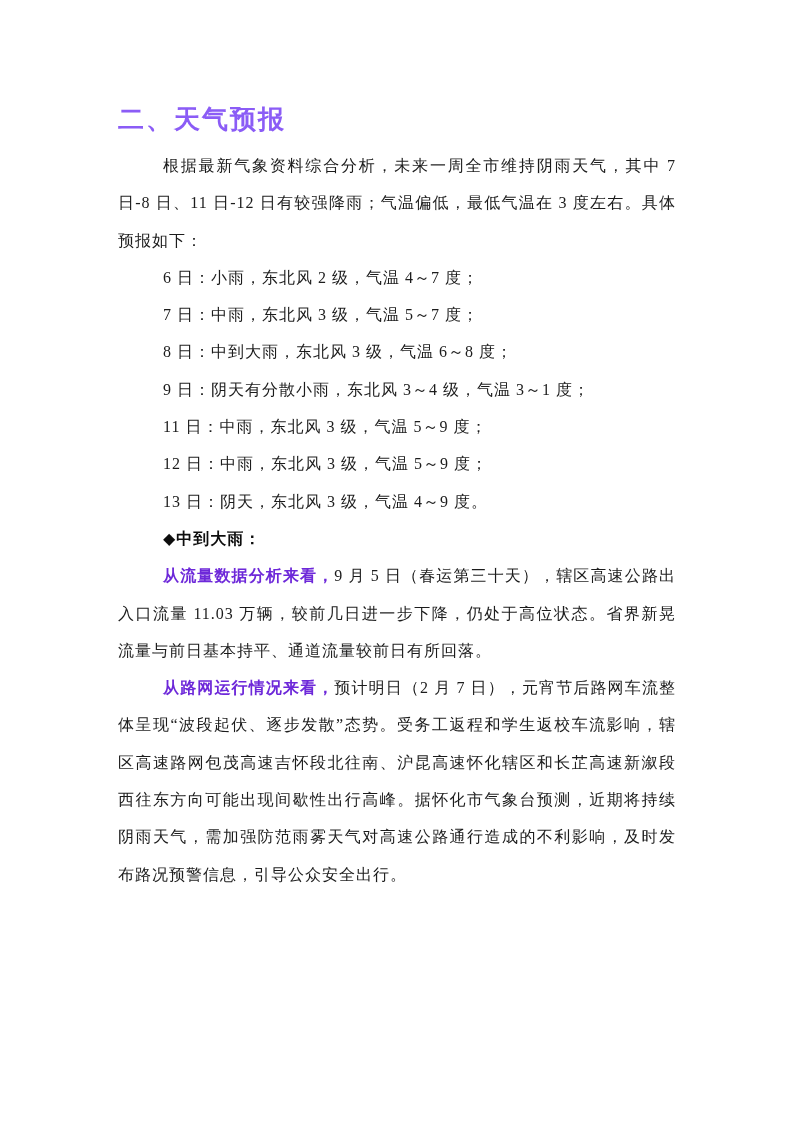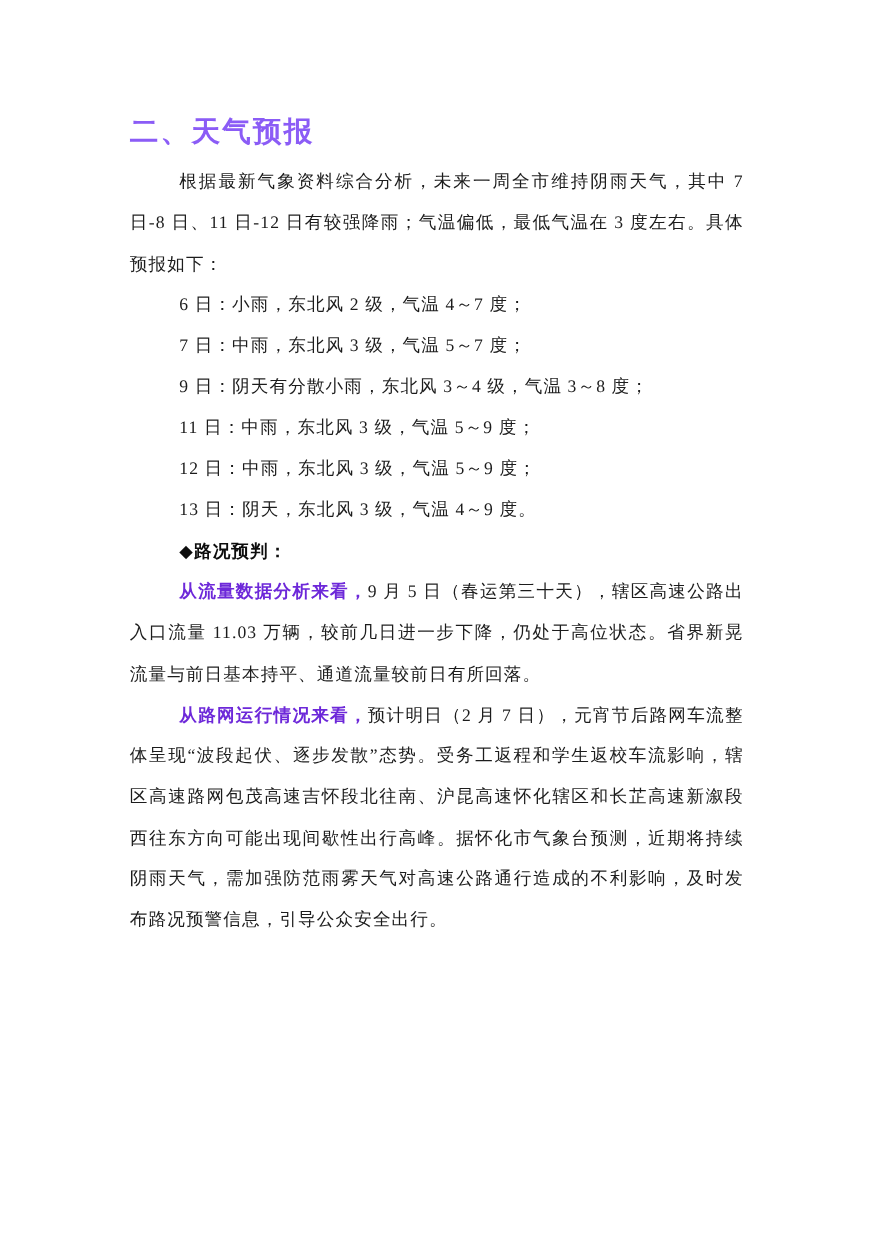--- a/index.html
+++ b/index.html
@@ -55,24 +55,25 @@
 <body>
 
 <div class="page">
 
   <h2 class="section-heading">二、天气预报</h2>
 
   <p class="body-line">根据最新气象资料综合分析，未来一周全市维持阴雨天气，其中 7 日-8 日、11 日-12 日有较强降雨；气温偏低，最低气温在 3 度左右。具体预报如下：</p>
 
   <p class="body-line">6 日：小雨，东北风 2 级，气温 4～7 度；</p>
   <p class="body-line">7 日：中雨，东北风 3 级，气温 5～7 度；</p>
-  <p class="body-line">9 日：阴天有分散小雨，东北风 3～4 级，气温 3～8 度；</p>
+  <p class="body-line">8 日：中到大雨，东北风 3 级，气温 6～8 度；</p>
+  <p class="body-line">9 日：阴天有分散小雨，东北风 3～4 级，气温 3～1 度；</p>
   <p class="body-line">11 日：中雨，东北风 3 级，气温 5～9 度；</p>
   <p class="body-line">12 日：中雨，东北风 3 级，气温 5～9 度；</p>
   <p class="body-line">13 日：阴天，东北风 3 级，气温 4～9 度。</p>
 
-  <p class="body-line road-subheading">◆路况预判：</p>
+  <p class="body-line road-subheading">◆中到大雨：</p>
 
   <p class="body-line"><span class="bold-lead">从流量数据分析来看，</span><span>9 月 5 日（春运第三十天），辖区高速公路出入口流量 11.03 万辆，较前几日进一步下降，仍处于高位状态。省界新晃流量与前日基本持平、通道流量较前日有所回落。</span></p>
 
   <p class="body-line"><span class="bold-lead">从路网运行情况来看，</span><span>预计明日（2 月 7 日），元宵节后路网车流整体呈现“波段起伏、逐步发散”态势。受务工返程和学生返校车流影响，辖区高速路网包茂高速吉怀段北往南、沪昆高速怀化辖区和长芷高速新溆段西往东方向可能出现间歇性出行高峰。据怀化市气象台预测，近期将持续阴雨天气，需加强防范雨雾天气对高速公路通行造成的不利影响，及时发布路况预警信息，引导公众安全出行。</span></p>
 
 </div>
 
 </body></html>

